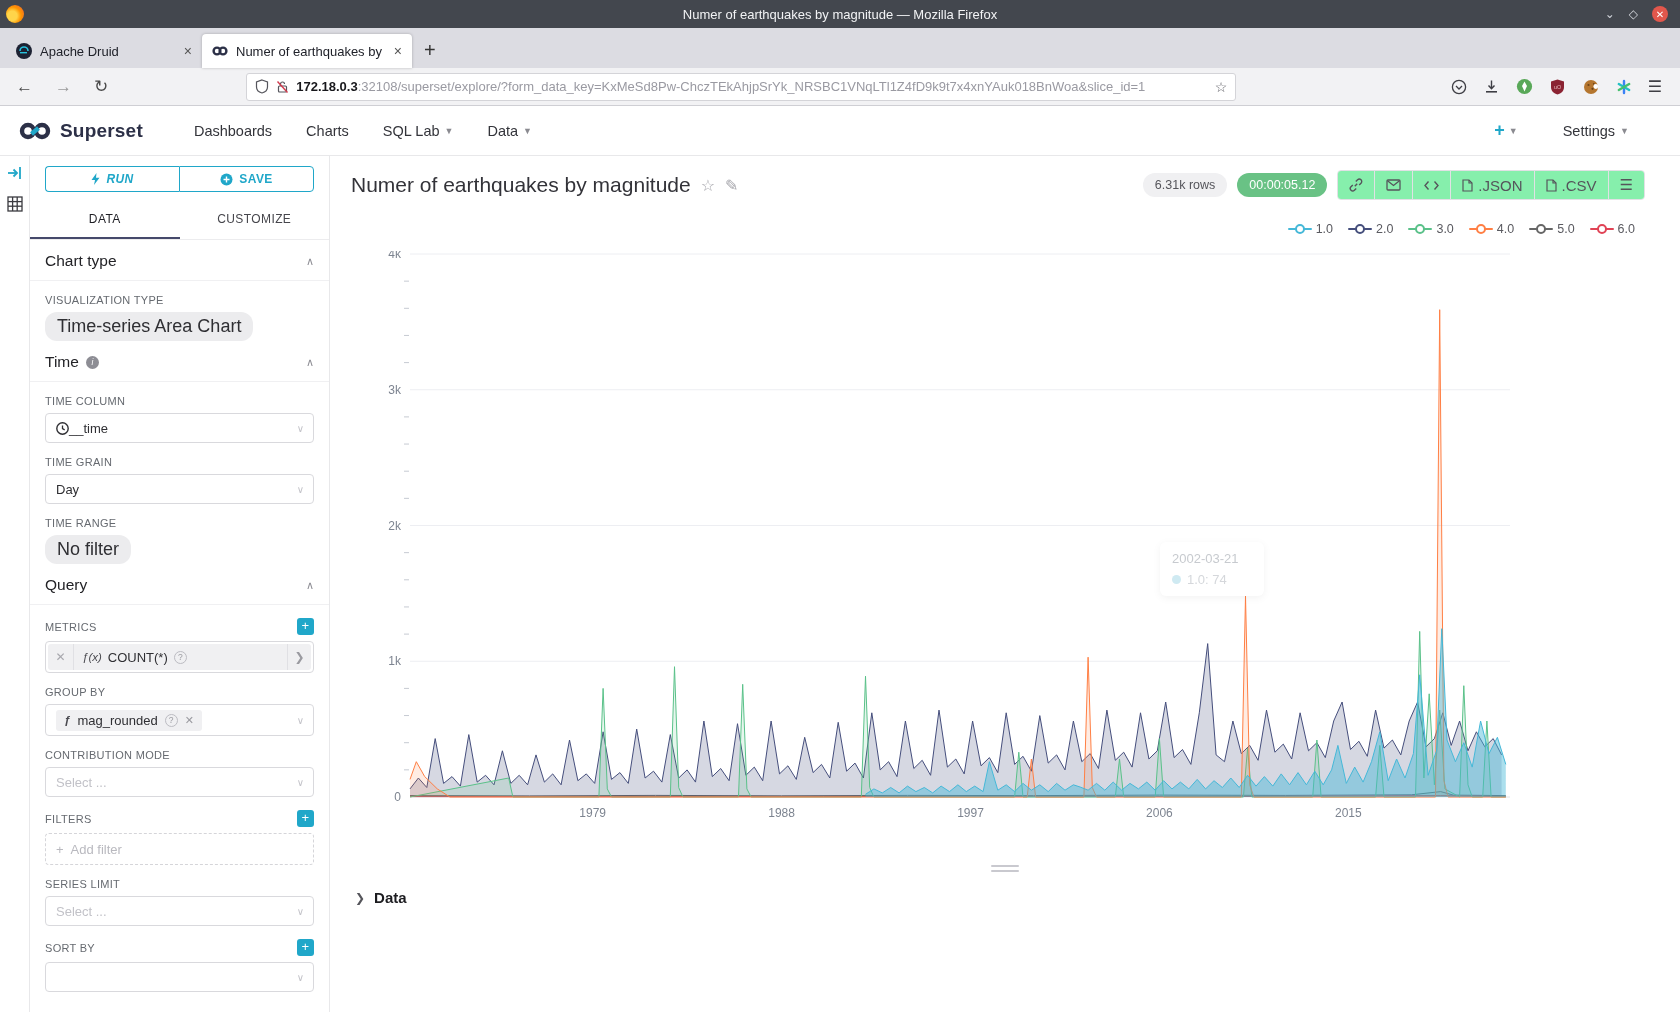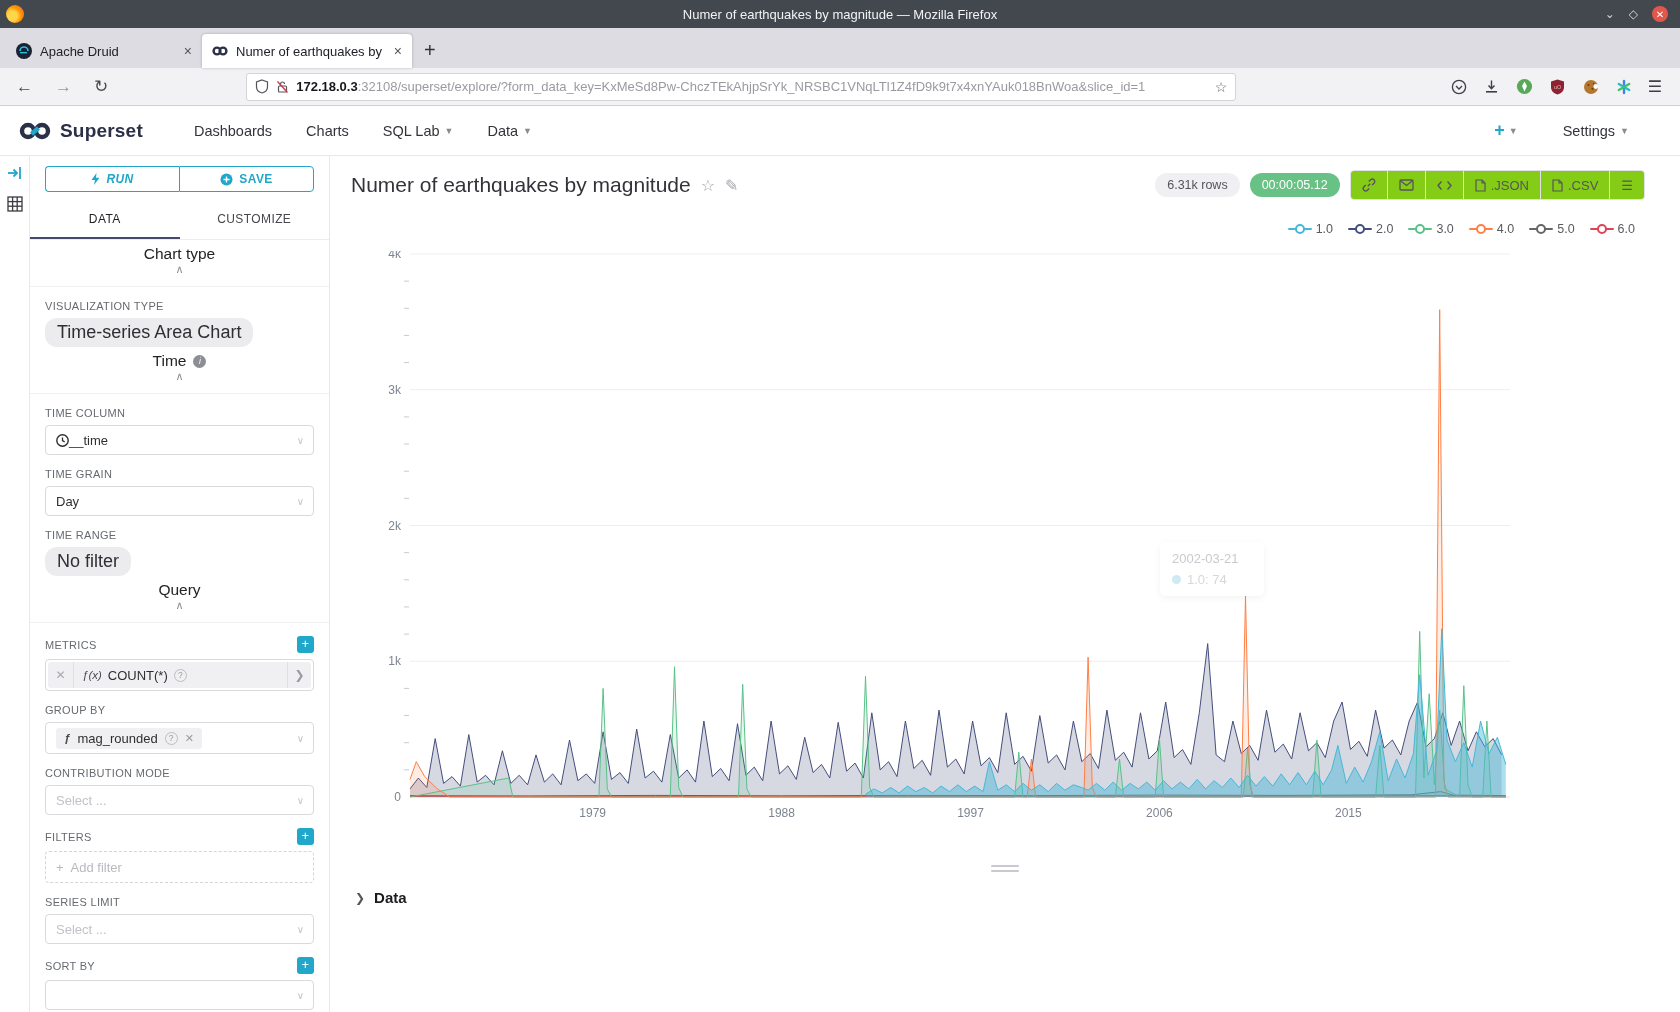--- a/index.html
+++ b/index.html
@@ -60,22 +60,22 @@
   
   .btn-group { display:flex; }
   .btn { flex:1; height:26px; border:1px solid var(--accent); color:var(--accent);
     background:#fff; font-size:12px; font-weight:bold; letter-spacing:.4px;
     display:flex; align-items:center; justify-content:center; gap:6px; }
   .btn-run { border-radius:4px 0 0 4px; border-right:none;font-style:italic; }
   .btn-save { border-radius:0 4px 4px 0; }
   .side-tabs { display:flex; margin:10px -15px 0; border-bottom:1px solid #ececee; }
   .side-tab { flex:1; text-align:center; padding:10px 0 11px; font-size:12px; letter-spacing:.4px; color:#46464c; }
   .side-tab.active { border-bottom:2px solid var(--underline); color:#1e1e24; }
-  .section-h { display:flex; justify-content:space-between; align-items:center; margin-top:5px;
-    font-size:15.5px; color:#232327;flex-direction:column; }
+  .section-h { display:flex; justify-content:space-between; align-items:center; margin-top:12px;
+    font-size:15.5px; color:#232327; }
   .sec-title { display:flex; align-items:center; gap:7px; }
   .chev-up { color:#8d8d94; font-size:11px; }
   .divider { height:1px; background:#f0f0f2; margin:10px -15px 0; }
   .ctl-label { display:flex; justify-content:space-between; align-items:center;
     font-size:11px; color:#666a70; letter-spacing:.3px; margin-top:13px; }
   .select { position:relative; margin-top:6px; height:30px; border:1px solid #d9d9dd; border-radius:4px;
     display:flex; align-items:center; gap:0; padding:0 24px 0 10px; font-size:13px; color:#2f2f33; }
   .select .sel-caret { position:absolute; right:9px; color:#c3c3c9; font-size:10px; }
   .placeholder { color:#c2c2c8; }
   .pill { display:inline-block; margin-top:6px; background:#ececee; border-radius:12px;
@@ -101,22 +101,22 @@
     display:flex; align-items:center; gap:7px; padding:0 10px; color:#b9b9bf; font-size:13px; }
 
   
   .chart-header { position:absolute; top:14px; left:21px; right:35px; display:flex; align-items:center; gap:10px; }
   .chart-title { font-size:21px; color:#333339; }
   .hicon { color:#a5a5ab; font-size:16px; }
   .hdr-right { margin-left:auto; display:flex; align-items:center; gap:10px; }
   .badge-gray { background:#f0f0f2; border-radius:12px; padding:5px 12px; font-size:12.5px; color:#55555b; }
   .badge-green { background:var(--green); border-radius:12px; padding:5px 12px; font-size:12.5px; color:#fff; }
   .act-group { display:flex; border:1px solid #e1e1e5; border-radius:4px; overflow:hidden; height:30px; }
-  .act { display:flex; align-items:center; gap:5px; padding:0 11px; color:#55555b; font-size:13px;
-    border-left:1px solid #e1e1e5; background:#84cc16; }
+  .act { display:flex; align-items:center; gap:5px; padding:0 11px; color:#55555b; font-size:15px;
+    border-left:1px solid #e1e1e5; background:#86efac; }
   .act:first-child { border-left:none; }
 
   
   .legend { position:absolute; top:66px; right:45px; display:flex; gap:15px; align-items:center;
     font-size:12.5px; color:#5a5a60; }
   .lg-item { display:flex; align-items:center; gap:4px; }
   .lg-mark { width:24px; height:10px; position:relative; }
   .lg-line { position:absolute; left:0; right:0; top:4px; height:2px; border-radius:1px; }
   .lg-dot { position:absolute; left:7px; top:0; width:10px; height:10px; border-radius:50%;
     border:2px solid #999; background:#fff; }

